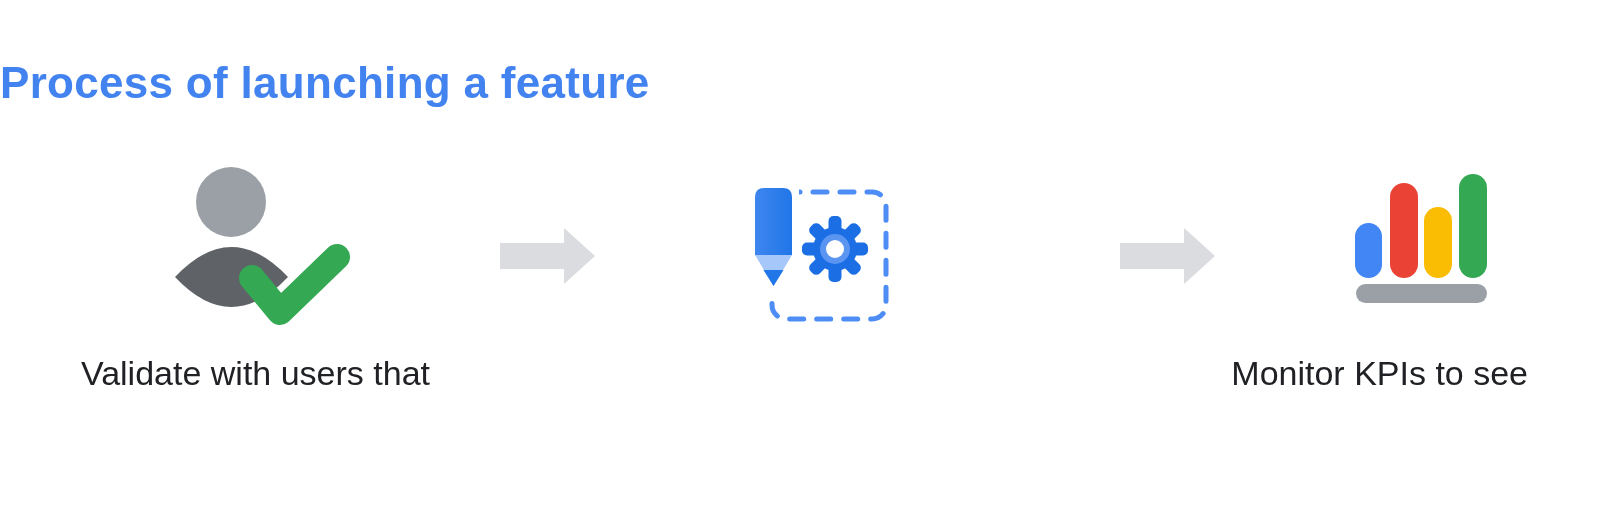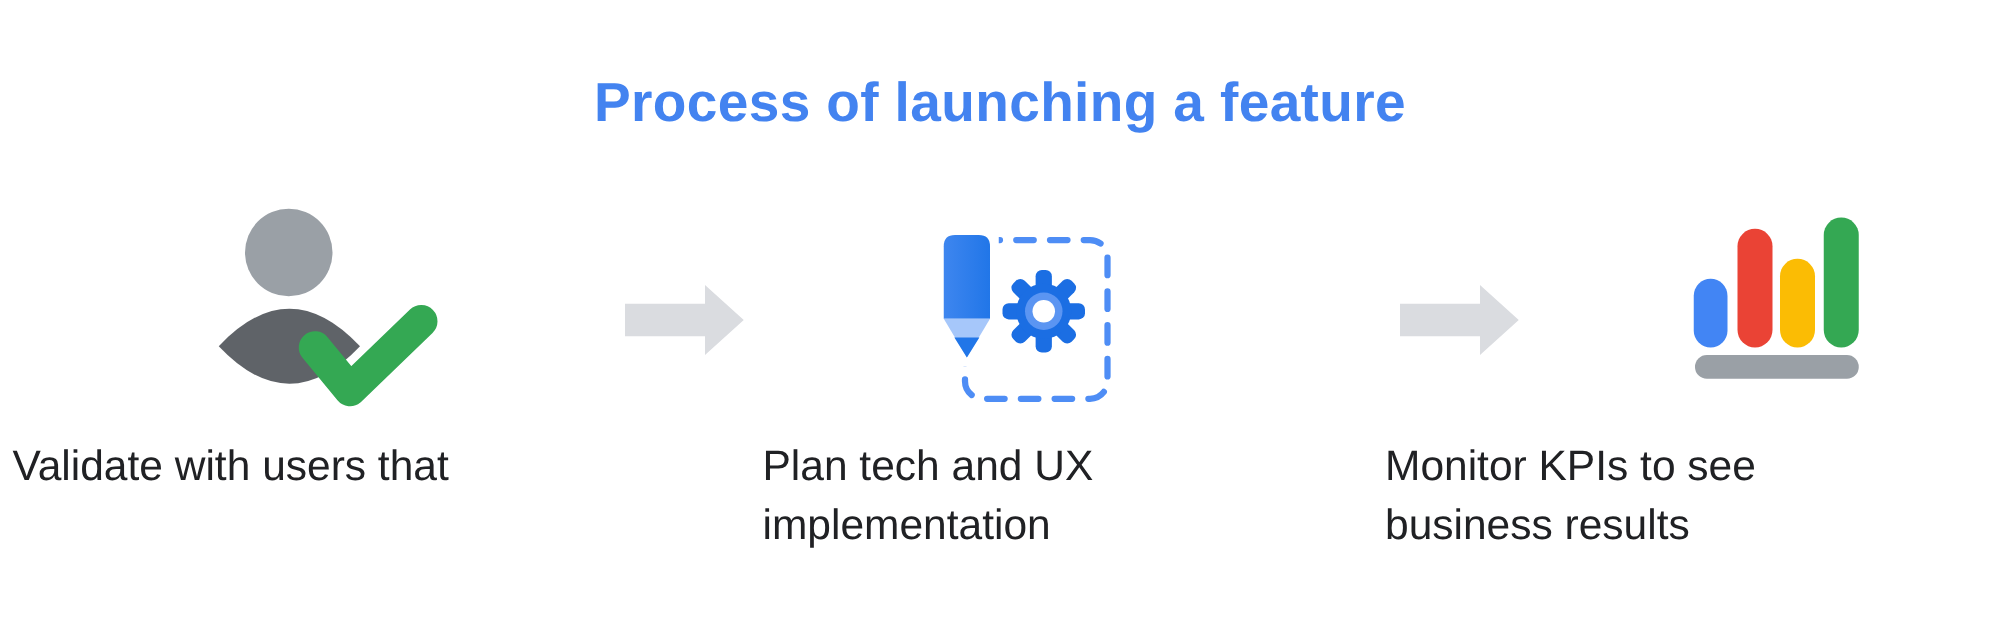--- a/index.html
+++ b/index.html
@@ -4,31 +4,31 @@
 <style>
   html,body{margin:0;padding:0;background:#ffffff;}
   .canvas{
     position:relative;width:1600px;height:506px;
     background:var(--background,#ffffff);
     font-family:"Liberation Sans",sans-serif;
     overflow:hidden;
   }
   .title{
     position:absolute;top:58px;left:0;width:100%;margin:0;
-    text-align:center;font-size:44px;font-weight:700;
+    font-size:44px;font-weight:700;
     color:var(--title_blue,#4383F0);letter-spacing:.3px;
   }
   .icon,.arrow{position:absolute;}
   .icon-step1{left:165px;top:150px;}
   .icon-step2{left:735px;top:165px;}
   .icon-step3{left:1340px;top:160px;}
   .arrow-1{left:500px;top:226px;}
   .arrow-2{left:1120px;top:226px;}
   .caption{
-    position:absolute;top:350px;width:420px;text-align:left;
+    position:absolute;top:350px;width:420px;text-align:right;
     font-size:34px;line-height:47px;color:var(--caption_text,#202124);
   }
   .caption span{display:block;}
   .caption-1{left:10px;}
   .caption-2{left:610px;}
   .caption-3{left:1108px;}
 
   
   .f-head{fill:var(--person_head_gray);}
   .f-body{fill:var(--person_body_gray);}
@@ -102,22 +102,17 @@
     <rect class="f-bar-blue" x="15" y="63" width="27" height="55" rx="13.5"></rect>
     <rect class="f-bar-red" x="50" y="23" width="28" height="95" rx="14"></rect>
     <rect class="f-bar-yellow" x="84" y="47" width="28" height="71" rx="14"></rect>
     <rect class="f-bar-green" x="119" y="14" width="28" height="104" rx="14"></rect>
     <rect class="f-base" x="16" y="124" width="131" height="19" rx="9.5"></rect>
   </svg>
 
   <div class="caption caption-1">
     <span>Validate with users that</span>
   </div>
-  <div class="caption caption-2">
-    <span>Plan tech and UX</span>
-    <span>implementation</span>
-  </div>
   <div class="caption caption-3">
     <span>Monitor KPIs to see</span>
-    <span>business results</span>
   </div>
 
 </div>
 
 </body></html>

